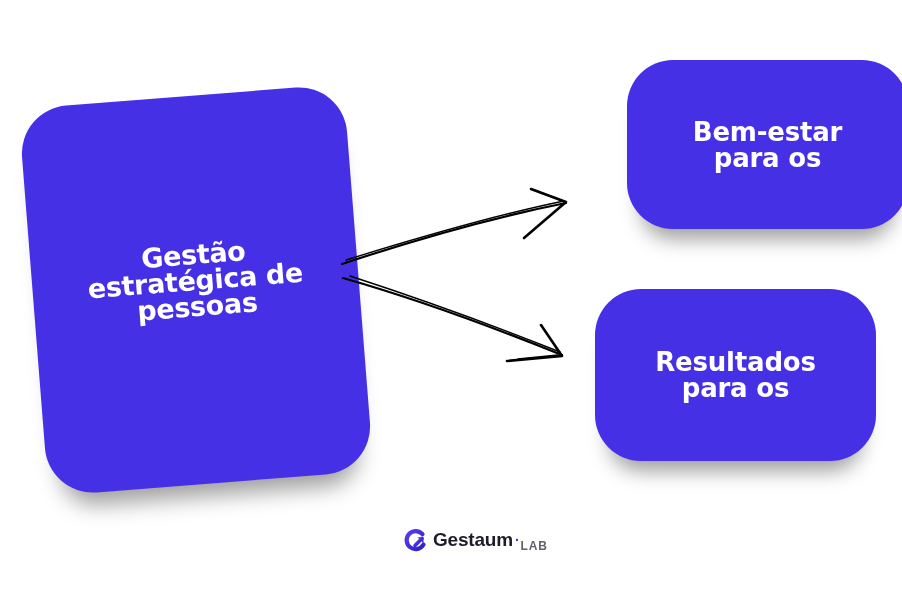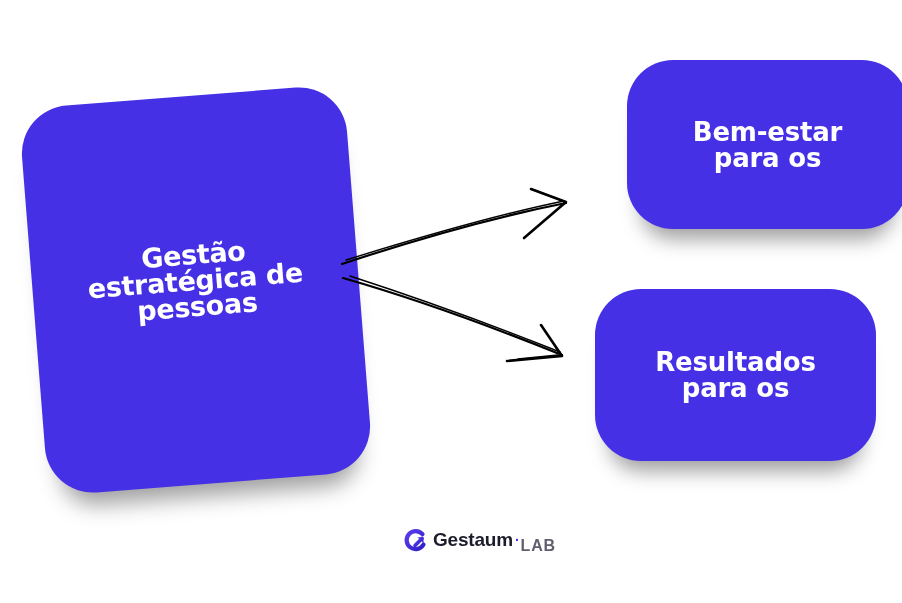--- a/index.html
+++ b/index.html
@@ -97,21 +97,21 @@
   }
   .logo-dot {
     font-family: "Liberation Sans", sans-serif;
     font-weight: bold;
     font-size: 14px;
     color: #4530e6;
     margin: 0 1px 0 2px;
   }
   .logo-suffix {
     font-family: "Liberation Sans", sans-serif;
-    font-size: 16px;
+    font-size: 12px;
     font-weight: bold;
     color: #5f5f6e;
     letter-spacing: 0.8px;
     margin-top: 12px;
   }
 </style>
 </head>
 <body>
 
 <div class="card card-main">

